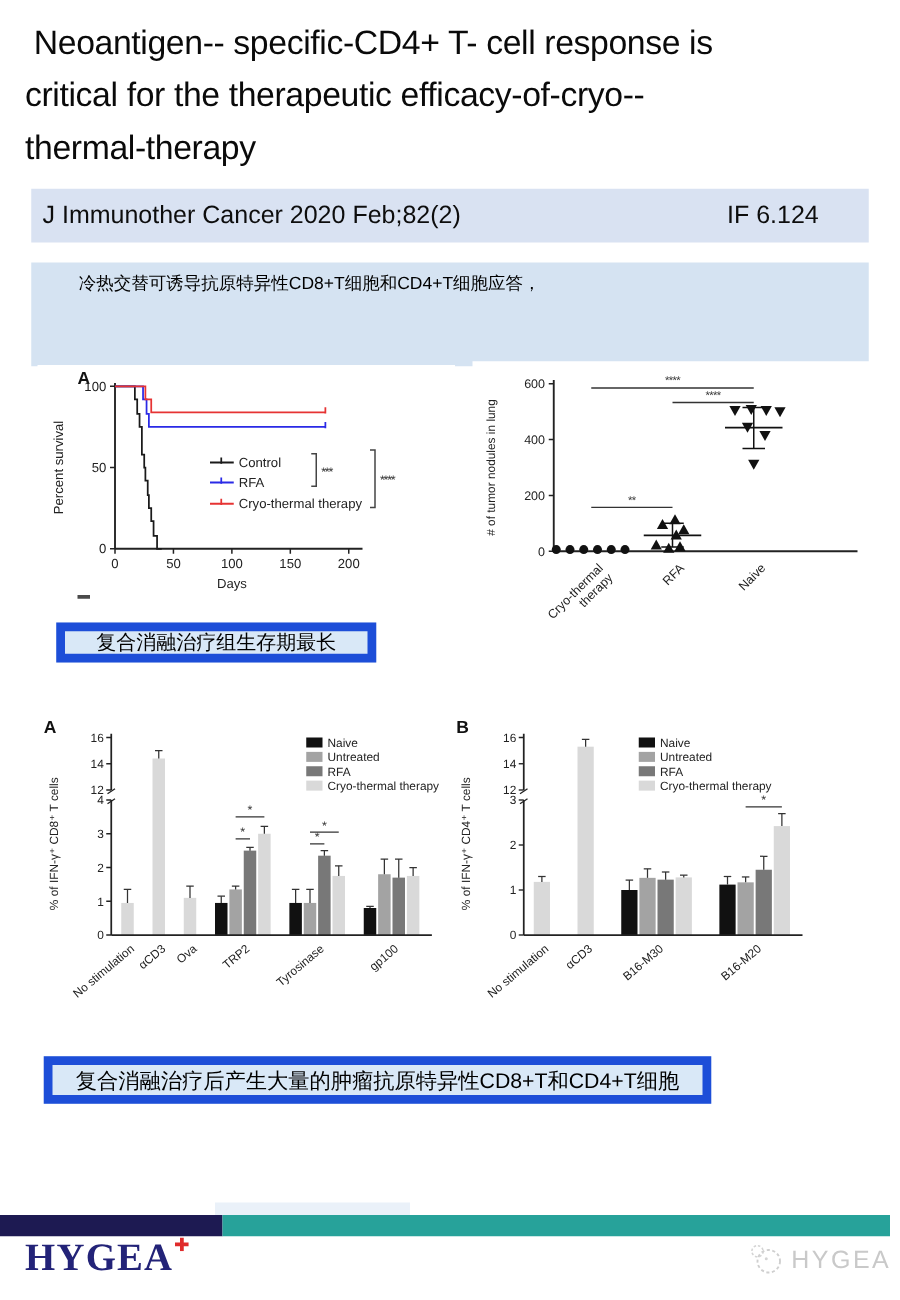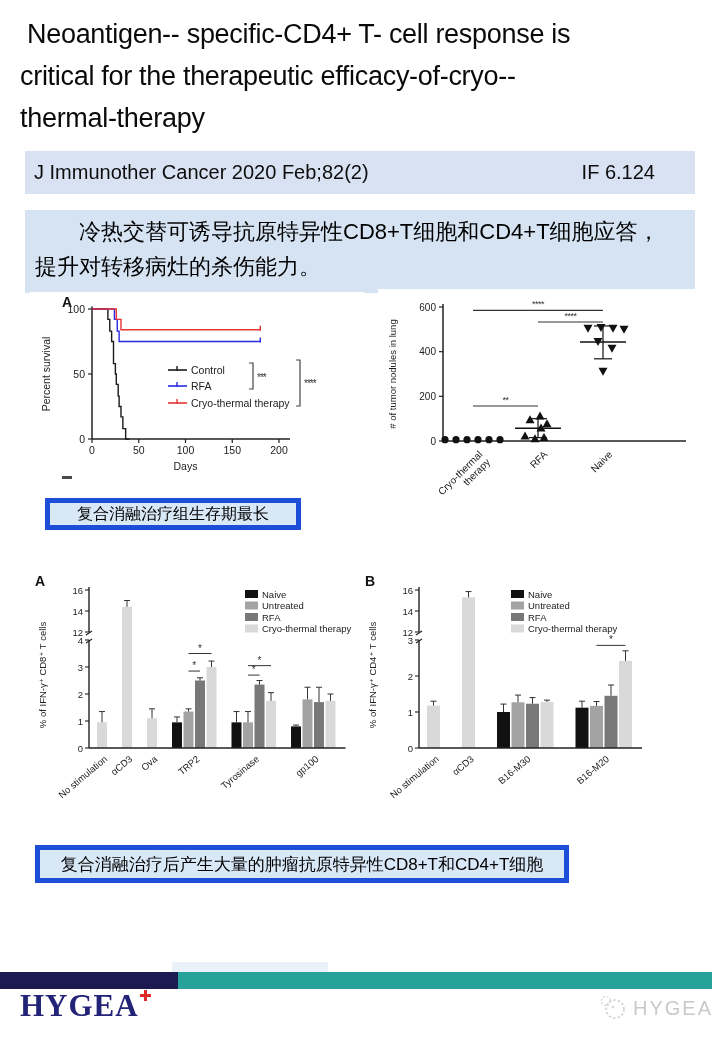--- a/index.html
+++ b/index.html
@@ -6,29 +6,29 @@
   html,body{background:#ffffff}
   body{font-family:"Liberation Sans","DejaVu Sans",sans-serif;color:#111}
   .page{position:relative;width:720px;height:1040px;background:#fff;overflow:hidden}
   .title{position:absolute;left:20px;top:14px;width:692px;font-weight:normal;
          font-size:27px;line-height:1.55;color:#0a0a0a;letter-spacing:-0.3px}
   .title .l1{padding-left:7px}
   .journal-bar{position:absolute;left:25px;top:151px;width:670px;height:43px;
          background:#d9e2f2;display:flex;align-items:center;justify-content:space-between;
          padding:0 40px 0 9px;font-size:20px;color:#0d0d0d}
   .summary{position:absolute;left:25px;top:210px;width:670px;height:83px;background:#d5e3f2;
-         font-size:22px;line-height:1.58;color:#000;padding:5px 12px 0 10px}
+         font-size:14px;line-height:1.58;color:#000;padding:5px 12px 0 10px}
   .summary .ind{text-indent:2em}
   .chart{position:absolute;background:#fff}
   .chart-survival{left:30px;top:292px}
   .chart-scatter{left:378px;top:289px}
   .chart-cd8{left:33px;top:570px}
   .chart-cd4{left:363px;top:570px}
   .pb-dash{position:absolute;left:62px;top:476px;width:10px;height:3px;background:#4a4a4a}
-  .cap{position:absolute;background:#d9e8f7;border:5px solid #1d4ed8;display:flex;
+  .cap{position:absolute;background:#d9e8f7;border:7px solid #1d4ed8;display:flex;
        align-items:center;justify-content:center;font-size:16px;color:#000}
   .cap-survival{left:45px;top:498px;width:256px;height:32px}
   .cap-nodules{left:383px;top:498px;width:303px;height:32px}
   .cap-bottom{left:35px;top:845px;width:534px;height:38px;font-size:17px}
   .footer-light{position:absolute;left:172px;top:962px;width:156px;height:10px;background:#eaf1f9}
   .footer-navy{position:absolute;left:0;top:972px;width:178px;height:17px;background:#1d1a52}
   .footer-teal{position:absolute;left:178px;top:972px;width:534px;height:17px;background:#27a29a}
   .logo{position:absolute;left:20px;top:988px;font-family:"Liberation Serif","DejaVu Serif",serif;
         font-weight:bold;font-size:31px;color:#232378;letter-spacing:1px;display:flex;align-items:flex-start}
   .logo .plus{margin-left:1px;margin-top:2px}
@@ -47,21 +47,20 @@
     <div>thermal-therapy</div>
   </div>
 
   <div class="journal-bar">
     <span>J Immunother Cancer 2020 Feb;82(2)</span>
     <span>IF 6.124</span>
   </div>
 
   <div class="summary">
     <div class="ind">冷热交替可诱导抗原特异性CD8+T细胞和CD4+T细胞应答，</div>
-    <div>提升对转移病灶的杀伤能力。</div>
   </div>
 
   <div class="chart chart-survival">
     <svg width="334" height="190">
         <text x="32" y="15" font-size="14" font-weight="bold" fill="#111">A</text>
         <line x1="62" y1="14.400000000000006" x2="62" y2="147" stroke="#222" stroke-width="1.5"></line>
         <line x1="62" y1="147" x2="260" y2="147" stroke="#222" stroke-width="1.5"></line>
         <line x1="58" y1="147" x2="62" y2="147" stroke="#222" stroke-width="1.2"></line>
         <text x="55" y="150.5" text-anchor="end" font-size="10.5" fill="#222">0</text>
         <line x1="58" y1="82" x2="62" y2="82" stroke="#222" stroke-width="1.2"></line>

